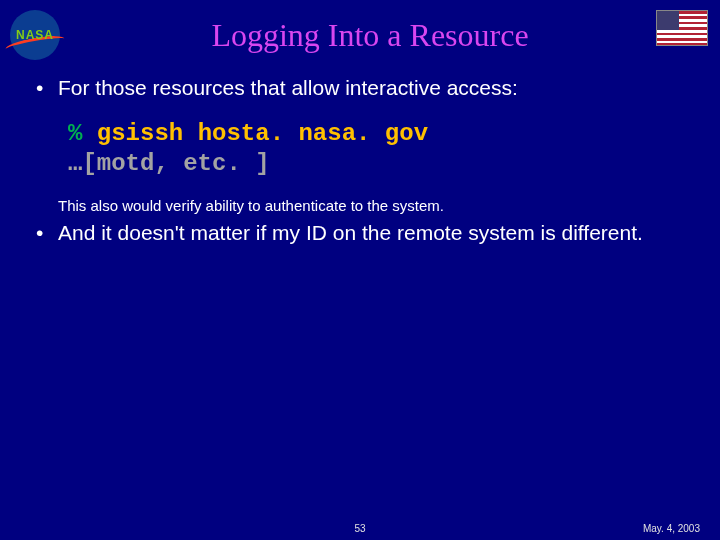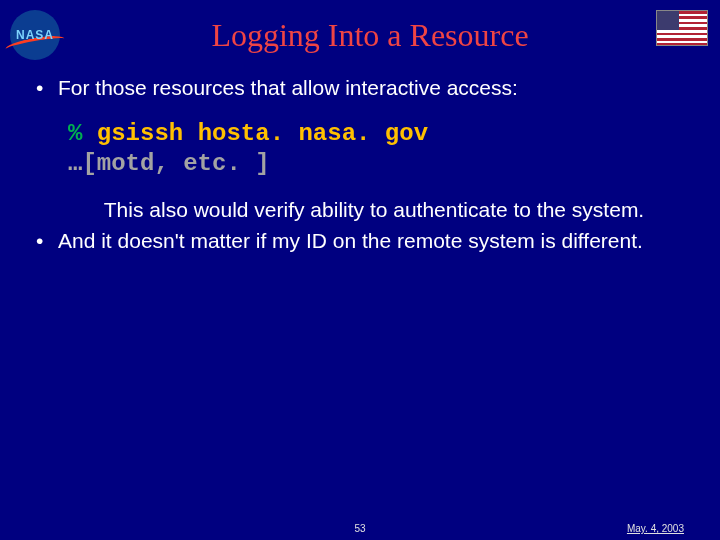--- a/index.html
+++ b/index.html
@@ -28,41 +28,41 @@
     width: 50px;
     height: 50px;
     background: #0b3d91;
     border-radius: 50%;
     position: relative;
     display: flex;
     align-items: center;
     justify-content: center;
   }
   .nasa-text {
-    color: #7dd3fc;
+    color: #84cc16;
     font-weight: bold;
     font-size: 12px;
     letter-spacing: 1px;
     z-index: 2;
   }
   .nasa-swoosh {
     position: absolute;
     width: 60px;
     height: 12px;
     border-top: 3px solid #fc3d21;
     border-radius: 50%;
     top: 28px;
     left: -5px;
     transform: rotate(-10deg);
   }
   .title {
     flex: 1;
     text-align: center;
     font-size: 32px;
-    color: #ef4444;
+    color: #d946ef;
     font-family: "Times New Roman", Times, serif;
     margin-left: -30px;
   }
   .flag {
     width: 52px;
     height: 36px;
     border: 1px solid #888;
     position: absolute;
     right: 12px;
     top: 10px;
@@ -104,38 +104,36 @@
     margin: 18px 0 18px 38px;
     font-family: "Courier New", Courier, monospace;
     font-size: 24px;
     font-weight: bold;
     line-height: 1.25;
   }
   .code-prompt { color: #00b050; }
   .code-cmd { color: #ffc000; }
   .code-out { color: #a3a3a3; }
   .after-text {
-    font-size: 21px;
+    font-size: 15px;
     line-height: 1.25;
     padding-left: 28px;
     margin-bottom: 4px;
-    text-align: center;
   }
   .footer {
     position: absolute;
     bottom: 6px;
     left: 0;
     width: 100%;
-    padding: 0 36px;
+    padding: 0 20px;
     display: flex;
     justify-content: space-between;
     align-items: flex-end;
     font-size: 10px;
     color: #e0e0e0;
-    text-decoration: underline;
   }
   .footer .page { position: absolute; left: 50%; transform: translateX(-50%); }
 </style>
 </head>
 <body>
 
 <div class="header">
   <div class="nasa-logo">
     <div class="nasa-circle">
       <span class="nasa-text">NASA</span>

